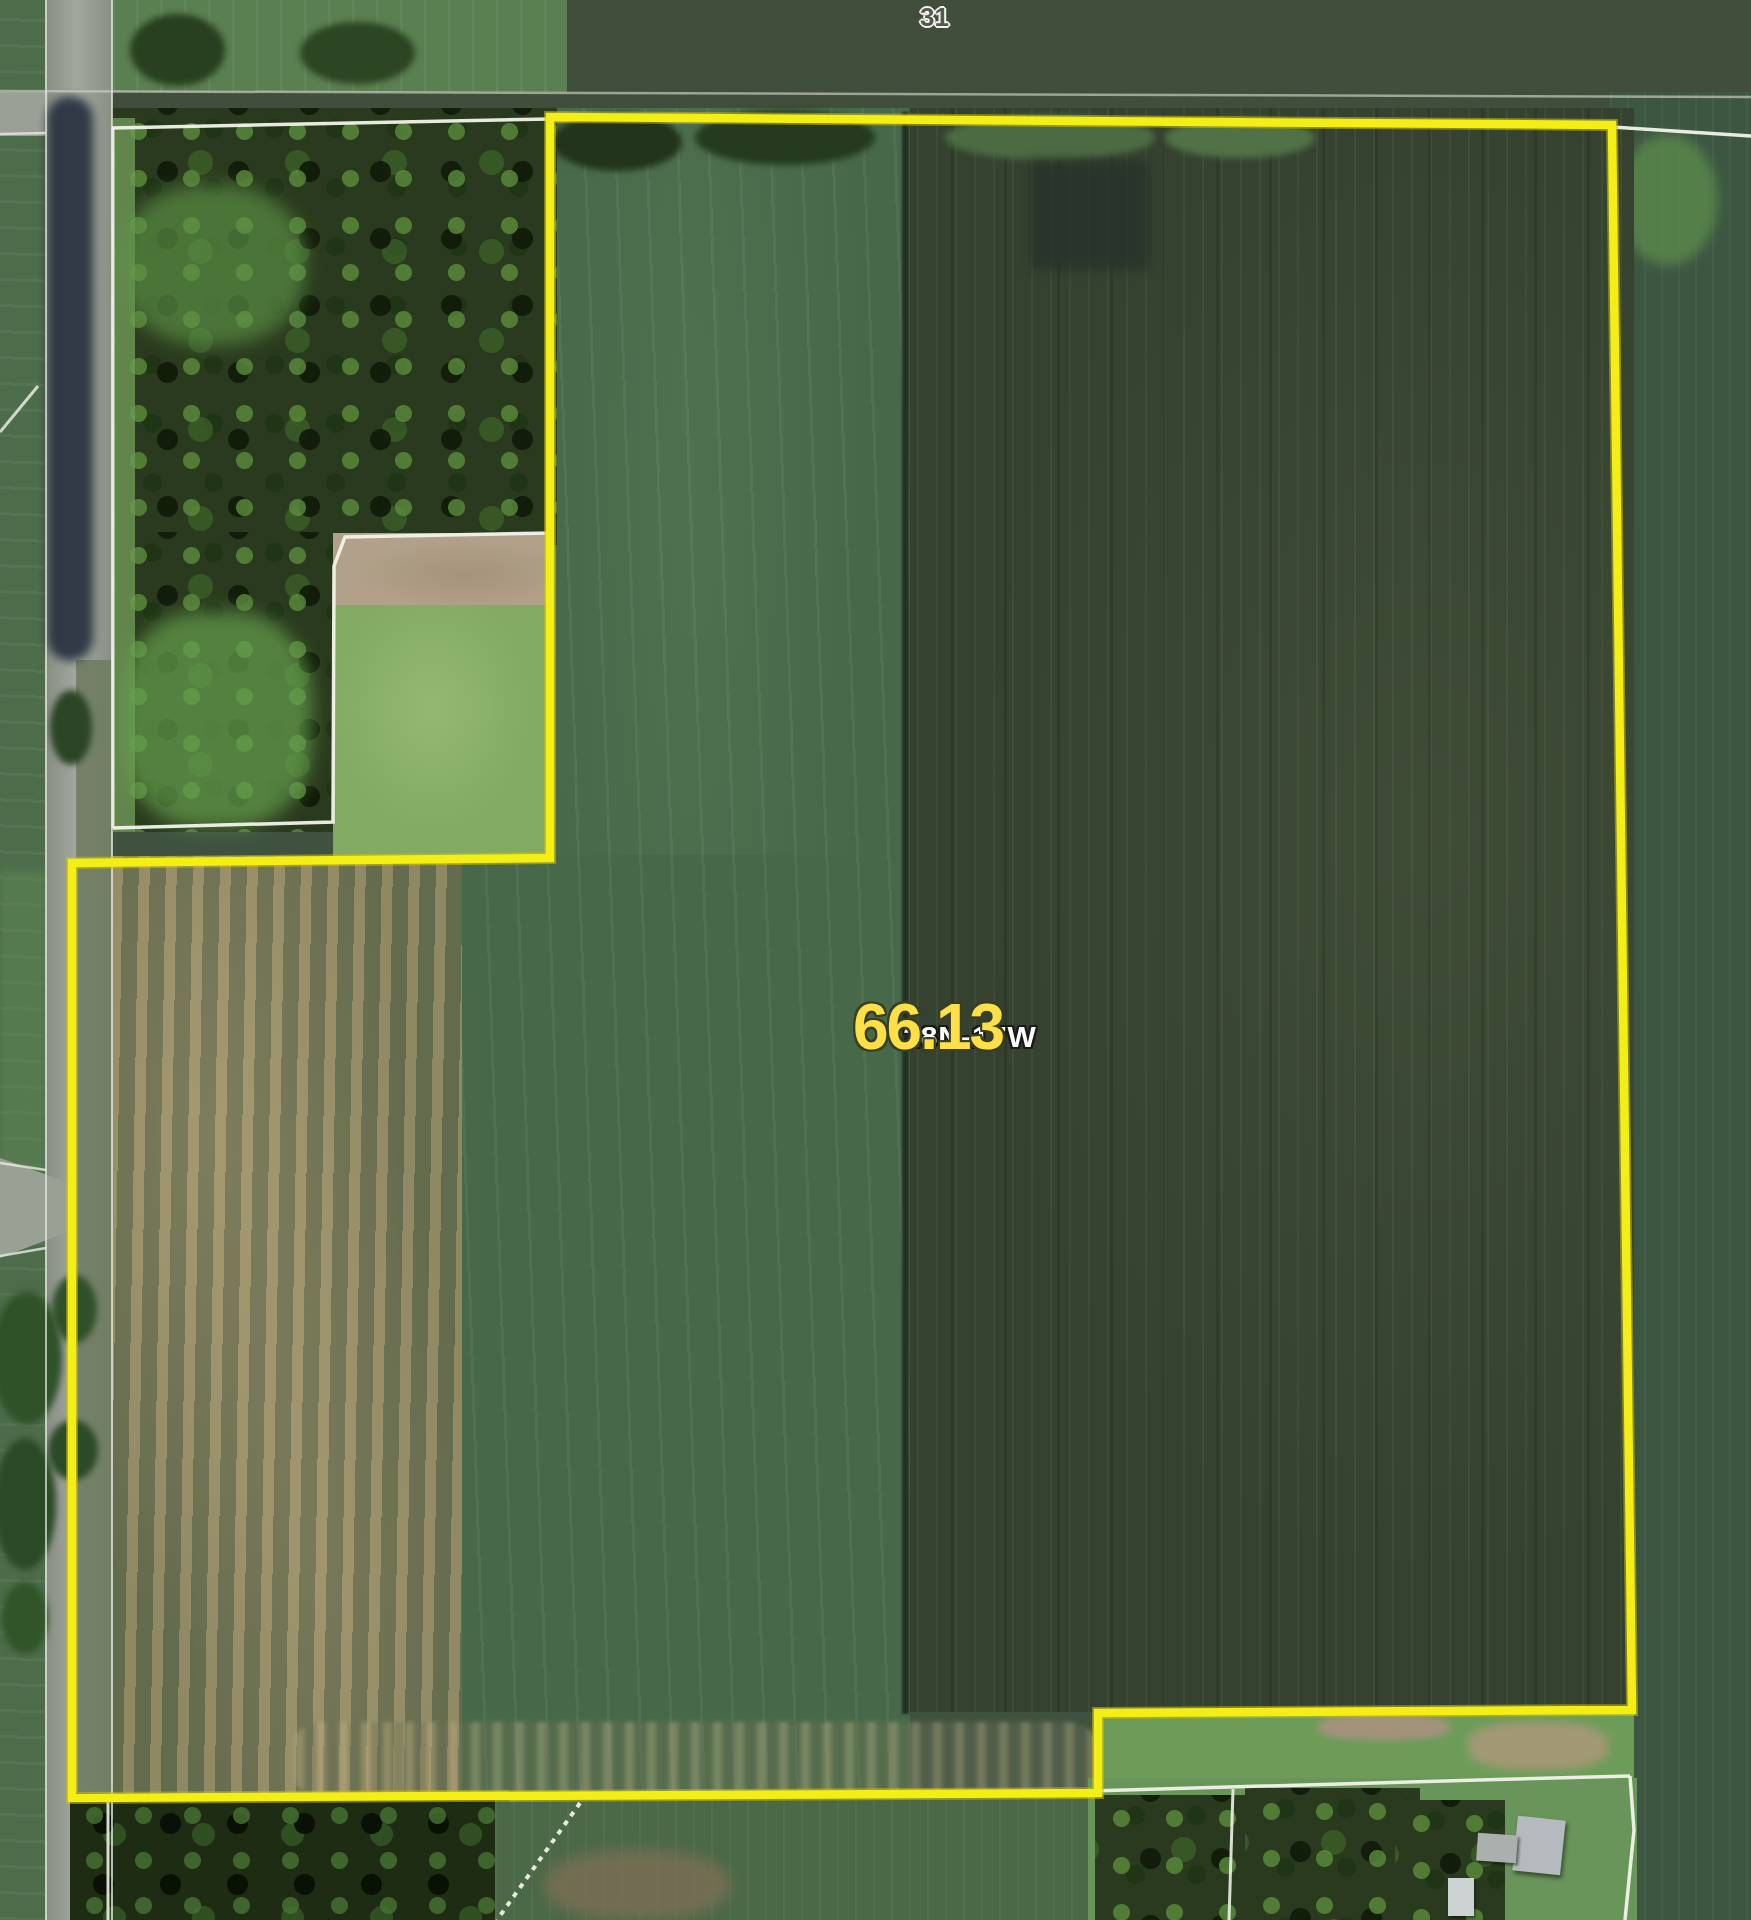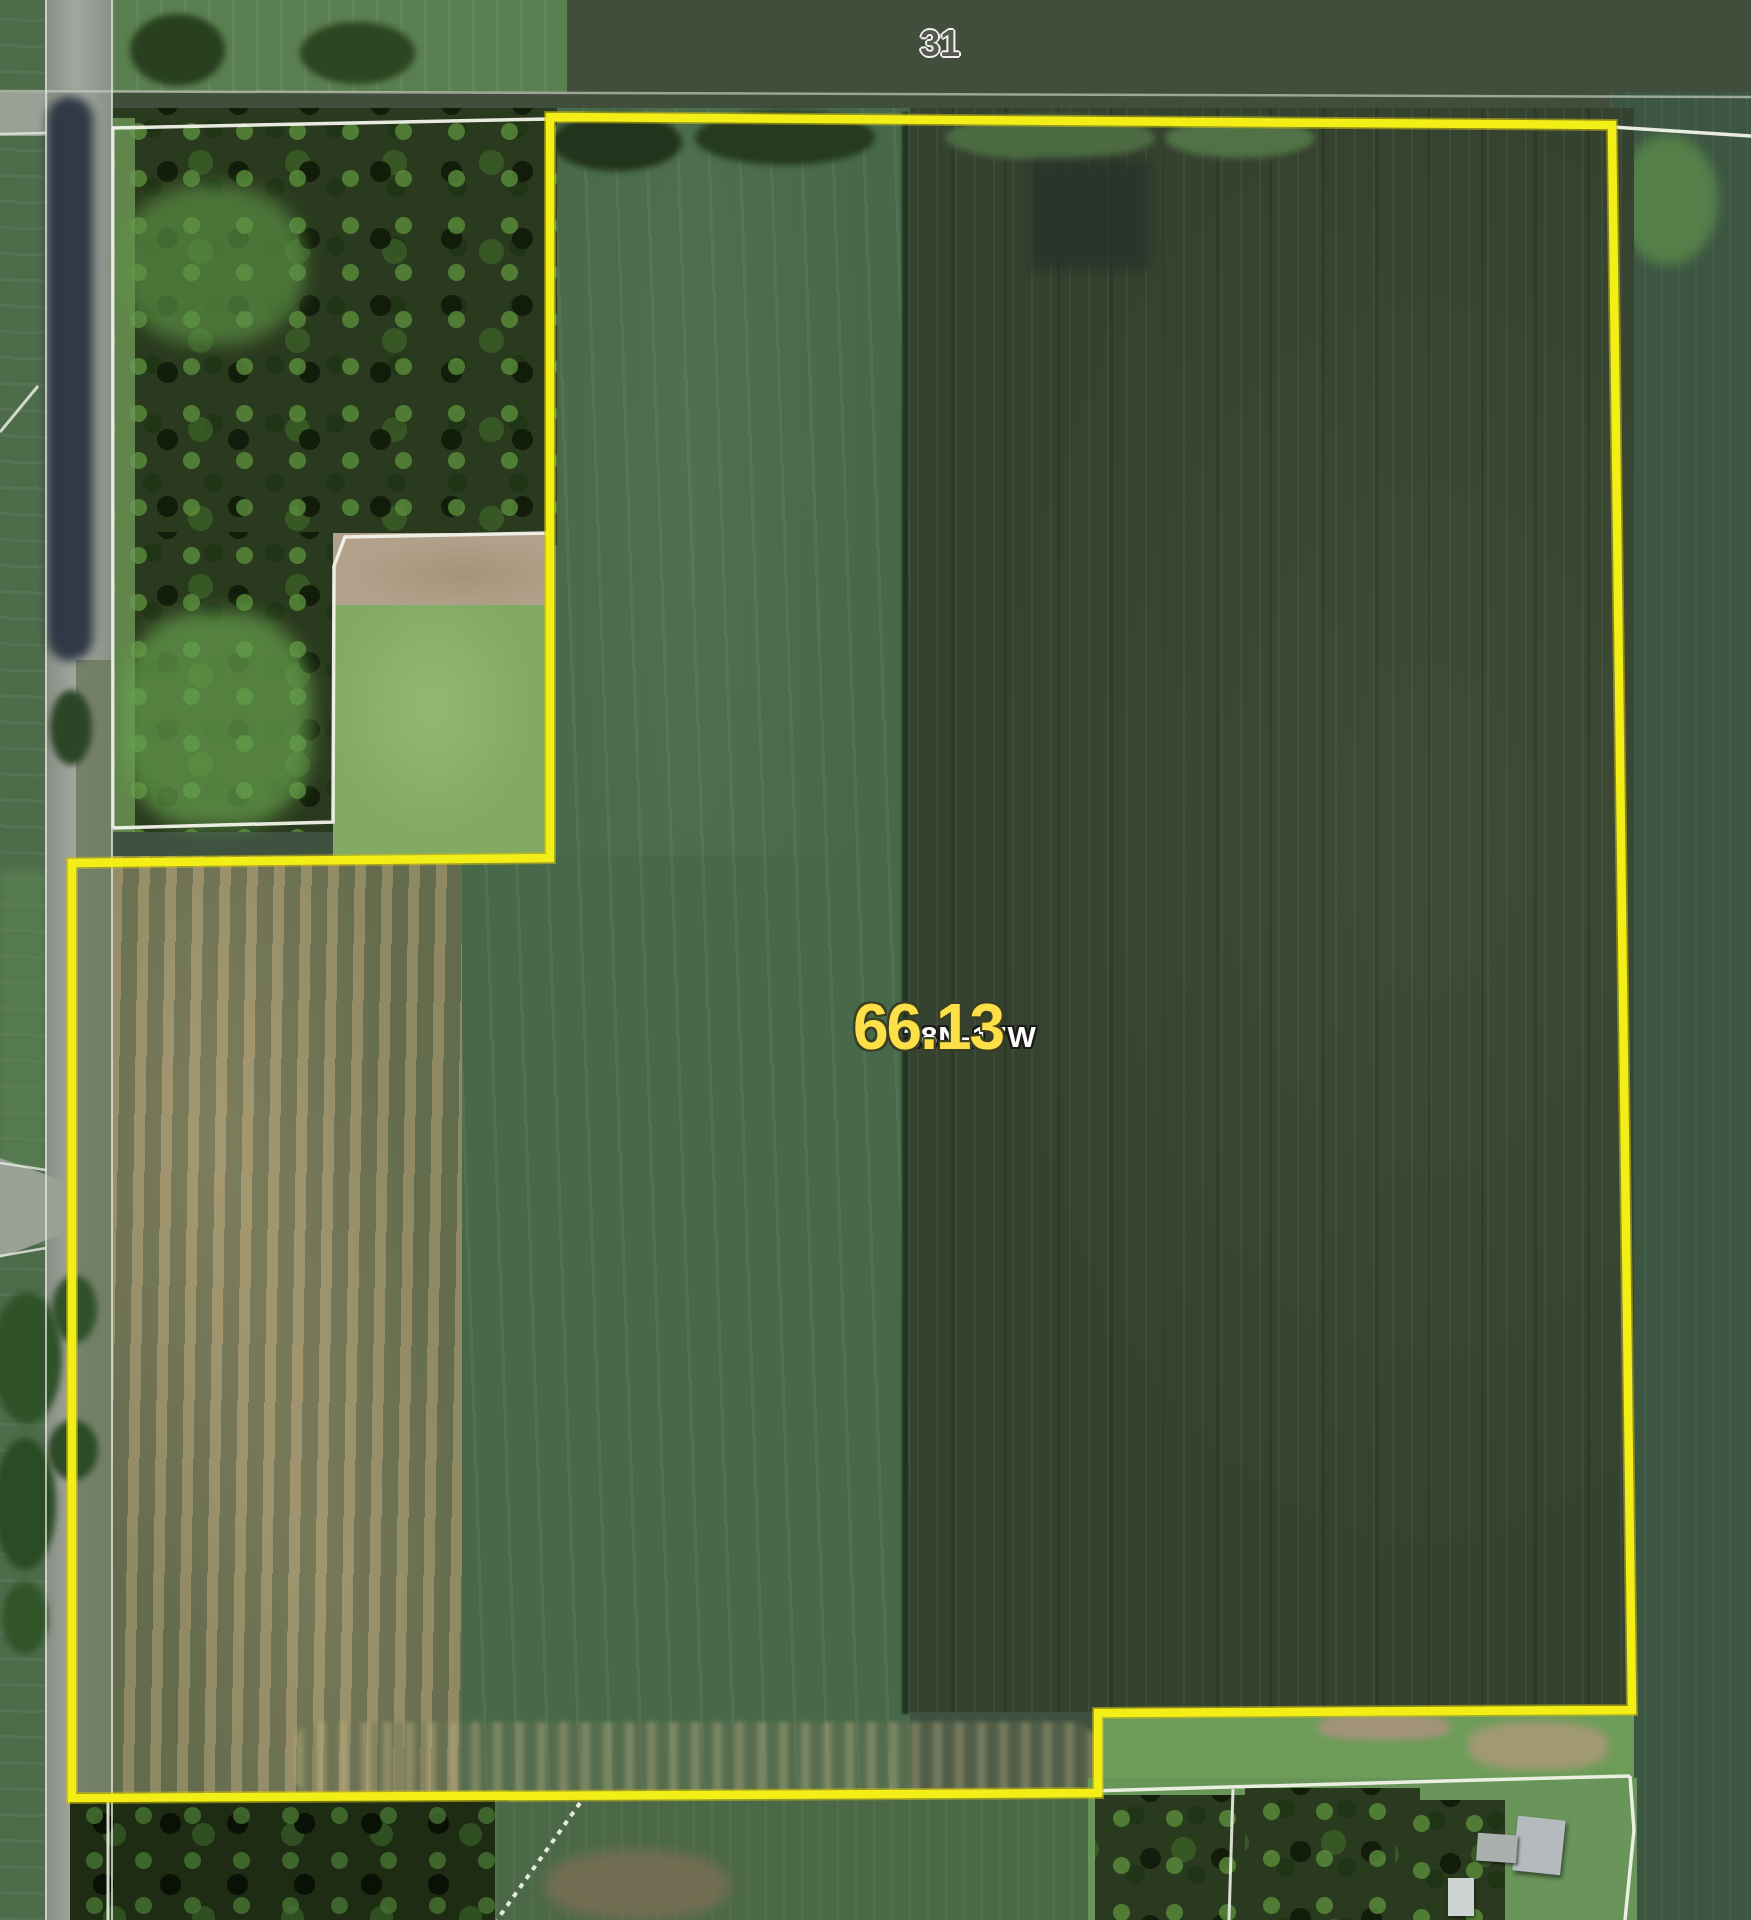--- a/index.html
+++ b/index.html
@@ -107,21 +107,21 @@
   #farm-trees3{left:1395px;top:1800px;width:110px;height:120px;}
   #bld1{left:1515px;top:1818px;width:48px;height:55px;background:#b4babe;transform:rotate(6deg);box-shadow:2px 3px 4px rgba(0,0,0,.5);}
   #bld2{left:1477px;top:1834px;width:40px;height:28px;background:#a9b0ae;transform:rotate(4deg);box-shadow:2px 2px 3px rgba(0,0,0,.5);}
   #shed{left:1448px;top:1878px;width:26px;height:38px;background:#cdd3d2;box-shadow:1px 2px 3px rgba(0,0,0,.45);}
 
   
   #lines{left:0;top:0;width:1751px;height:1920px;z-index:40;}
 
   
   .maplabel{z-index:50;line-height:1;white-space:nowrap;}
-  #section-label{left:920px;top:26px;font-size:36px;font-weight:700;color:#54584f;
+  #section-label{left:920px;top:4px;font-size:26px;font-weight:700;color:#54584f;
     text-shadow:-2px 0 #f2f2ee,2px 0 #f2f2ee,0 -2px #f2f2ee,0 2px #f2f2ee,
                 -1px -1px #f2f2ee,1px 1px #f2f2ee,-1px 1px #f2f2ee,1px -1px #f2f2ee;}
   #township-label{left:903px;top:1022px;font-size:30px;font-weight:700;color:#fdfdfb;letter-spacing:1px;z-index:48;
     text-shadow:-2px 0 #1a1a1a,2px 0 #1a1a1a,0 -2px #1a1a1a,0 2px #1a1a1a,
                 -2px -2px #1a1a1a,2px 2px #1a1a1a,-2px 2px #1a1a1a,2px -2px #1a1a1a;}
   #acreage-label{left:853px;top:995px;font-size:64px;font-weight:700;color:#fde047;letter-spacing:-2px;z-index:49;
     text-shadow:-2px 0 #3a3f23,2px 0 #3a3f23,0 -2px #3a3f23,0 2px #3a3f23,
                 -2px -2px #3a3f23,2px 2px #3a3f23,-2px 2px #3a3f23,2px -2px #3a3f23;}
 </style>
 </head>

